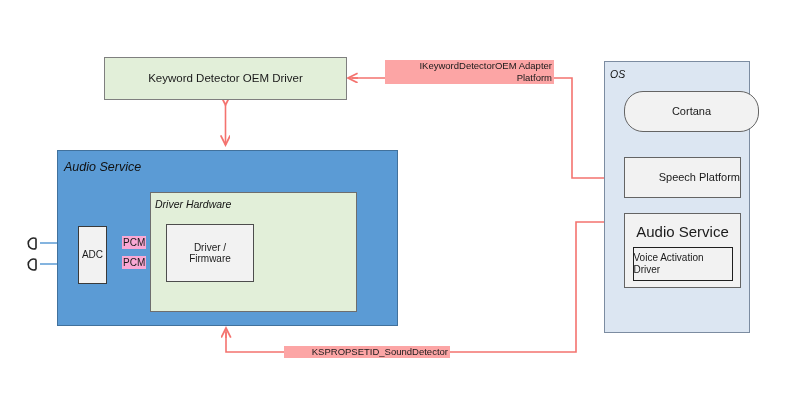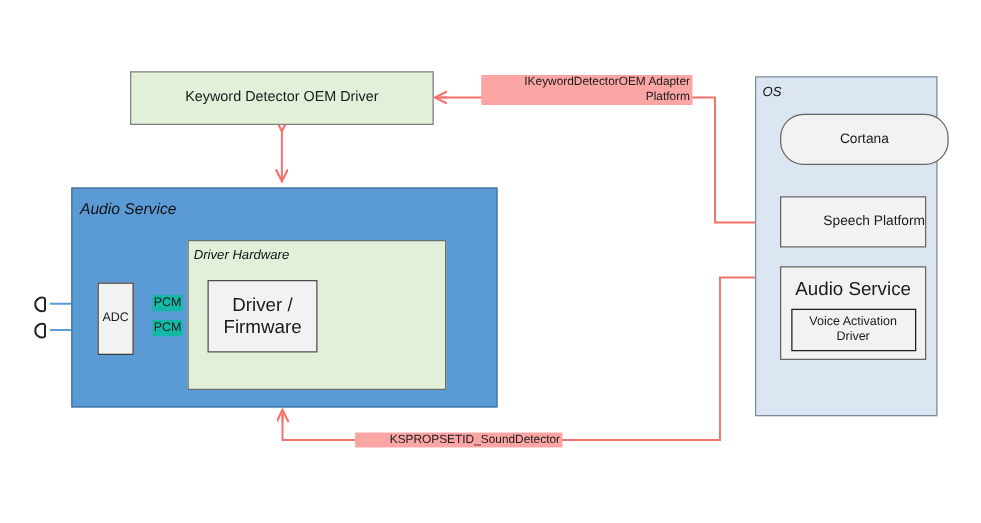--- a/index.html
+++ b/index.html
@@ -83,41 +83,41 @@
   }
 
   
   #driver-firmware {
     left: 166px;
     top: 224px;
     width: 88px;
     height: 58px;
     background: #F2F2F2;
     border: 1px solid #4D4D4D;
-    font-size: 15px;
+    font-size: 10px;
     flex-direction: column;
   }
   #driver-firmware span { display: block; }
 
   
   #adc {
     left: 78px;
     top: 226px;
     width: 29px;
     height: 58px;
     background: #F2F2F2;
     border: 1px solid #3A3A3A;
     font-size: 10px;
   }
 
   
   .pcm-tag {
     position: absolute;
     box-sizing: border-box;
-    background: #14b8a6;
+    background: #f9a8d4;
     color: #1a1a1a;
     font-size: 10px;
     padding: 0 1px;
     line-height: 13px;
     height: 13px;
   }
   #pcm-1 { left: 122px; top: 236px; }
   #pcm-2 { left: 122px; top: 256px; }
 
   
@@ -150,21 +150,21 @@
     flex-direction: column; justify-content: flex-start; padding-top: 9px;
   }
   #audio-service-title { font-size: 15px; }
   #vam {
     margin-top: 7px;
     width: 100px;
     height: 34px;
     background: #F2F2F2;
     border: 1px solid #1f1f1f;
     display: flex;
-    align-items: center;
+    align-items: flex-start;
     justify-content: center;
     flex-direction: column;
     font-size: 10px;
     line-height: 1.2;
     box-sizing: border-box;
   }
   #vam span { display: block; }
 
   
   .svg-layer {

